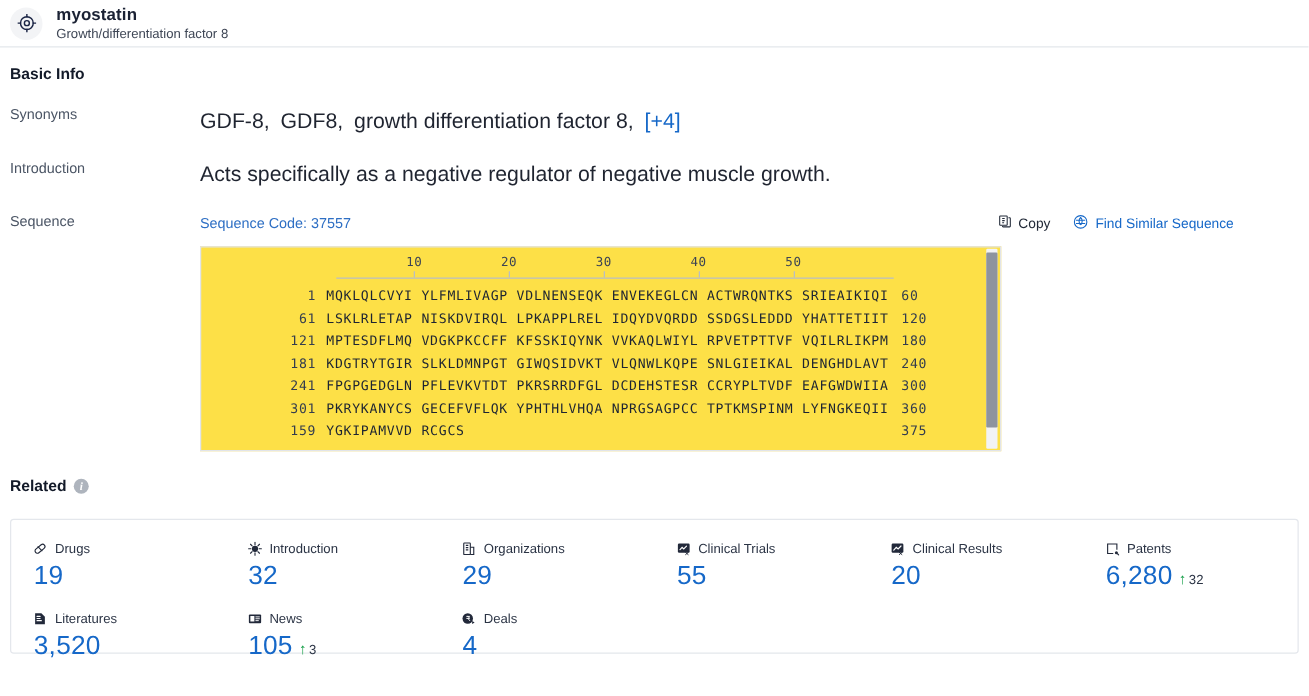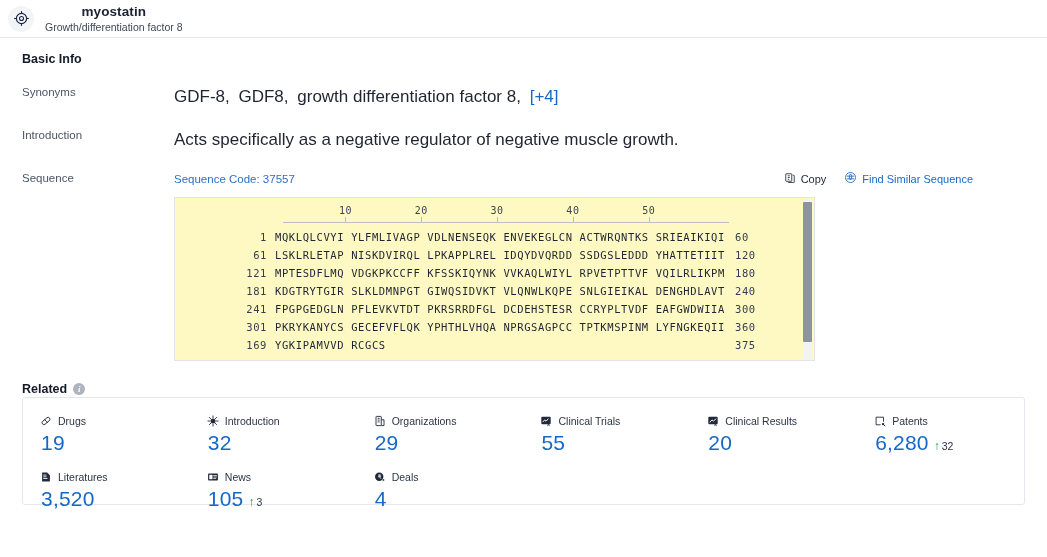--- a/index.html
+++ b/index.html
@@ -22,26 +22,26 @@
     border-bottom: 1px solid #e4e7ec;
   }
   .entity-avatar {
     width: 26px; height: 26px;
     border-radius: 50%;
     background: #f3f4f6;
     display: flex; align-items: center; justify-content: center;
     flex: 0 0 auto;
   }
   .entity-avatar svg { display: block; }
-  .entity-titles { display: flex; flex-direction: column; justify-content: center; line-height: 1.15; text-align: center; }
+  .entity-titles { display: flex; flex-direction: column; justify-content: center; line-height: 1.15; }
   .entity-name { font-size: 13.5px; font-weight: bold; color: #1b2234; letter-spacing: .1px; }
   .entity-subtitle { font-size: 10.5px; color: #3f4756; margin-top: 1px; }
 
   
-  .content { padding: 0 22px; }
+  .content { padding: 0 8px; }
 
   .section-title {
     font-size: 12.5px;
     font-weight: bold;
     color: #131a29;
     padding-top: 14px;
   }
   .section-title.related {
     display: flex; align-items: center; gap: 6px;
     padding-top: 0;
@@ -83,21 +83,21 @@
   }
   .seq-action.copy { color: #222a38; }
   .seq-action.similar { color: #1668c8; }
 
   .sequence-viewer {
     position: relative;
     margin-top: 10px;
     width: 641px;
     height: 164px;
     border: 1px solid #e1e4e9;
-    background: #fef9c3;
+    background: #fde047;
     overflow: hidden;
   }
   .seq-inner { padding: 7px 0 0 0; }
 
   .seq-ruler {
     position: relative;
     height: 26px;
     margin-left: 108px;
     width: 446px;
   }
@@ -161,21 +161,21 @@
   .info-icon {
     width: 12px; height: 12px; border-radius: 50%;
     background: #aeb4bd; color: #fff;
     font-size: 9px; font-weight: bold; font-style: italic;
     display: inline-flex; align-items: center; justify-content: center;
     font-family: "Liberation Serif", serif;
     cursor: pointer;
   }
 
   .stats-card {
-    margin-top: 1px;
+    margin-top: 19px;
     border: 1px solid #e4e7ec;
     border-radius: 3px;
     background: #fff;
     padding: 16px 0 6px 0;
     height: 108px;
     text-align: right;
   }
   .stats-grid {
     display: grid;
     grid-template-columns: repeat(6, 1fr);
@@ -312,21 +312,21 @@
             <span class="seq-start">241</span>
             <span class="seq-chunks">FPGPGEDGLN PFLEVKVTDT PKRSRRDFGL DCDEHSTESR CCRYPLTVDF EAFGWDWIIA</span>
             <span class="seq-end">300</span>
           </div>
           <div class="seq-line">
             <span class="seq-start">301</span>
             <span class="seq-chunks">PKRYKANYCS GECEFVFLQK YPHTHLVHQA NPRGSAGPCC TPTKMSPINM LYFNGKEQII</span>
             <span class="seq-end">360</span>
           </div>
           <div class="seq-line">
-            <span class="seq-start">169</span>
+            <span class="seq-start">159</span>
             <span class="seq-chunks">YGKIPAMVVD RCGCS</span>
             <span class="seq-end">375</span>
           </div>
 
         </div>
         <div class="seq-scrollbar">
           <div class="seq-thumb"></div>
         </div>
       </div>
 

